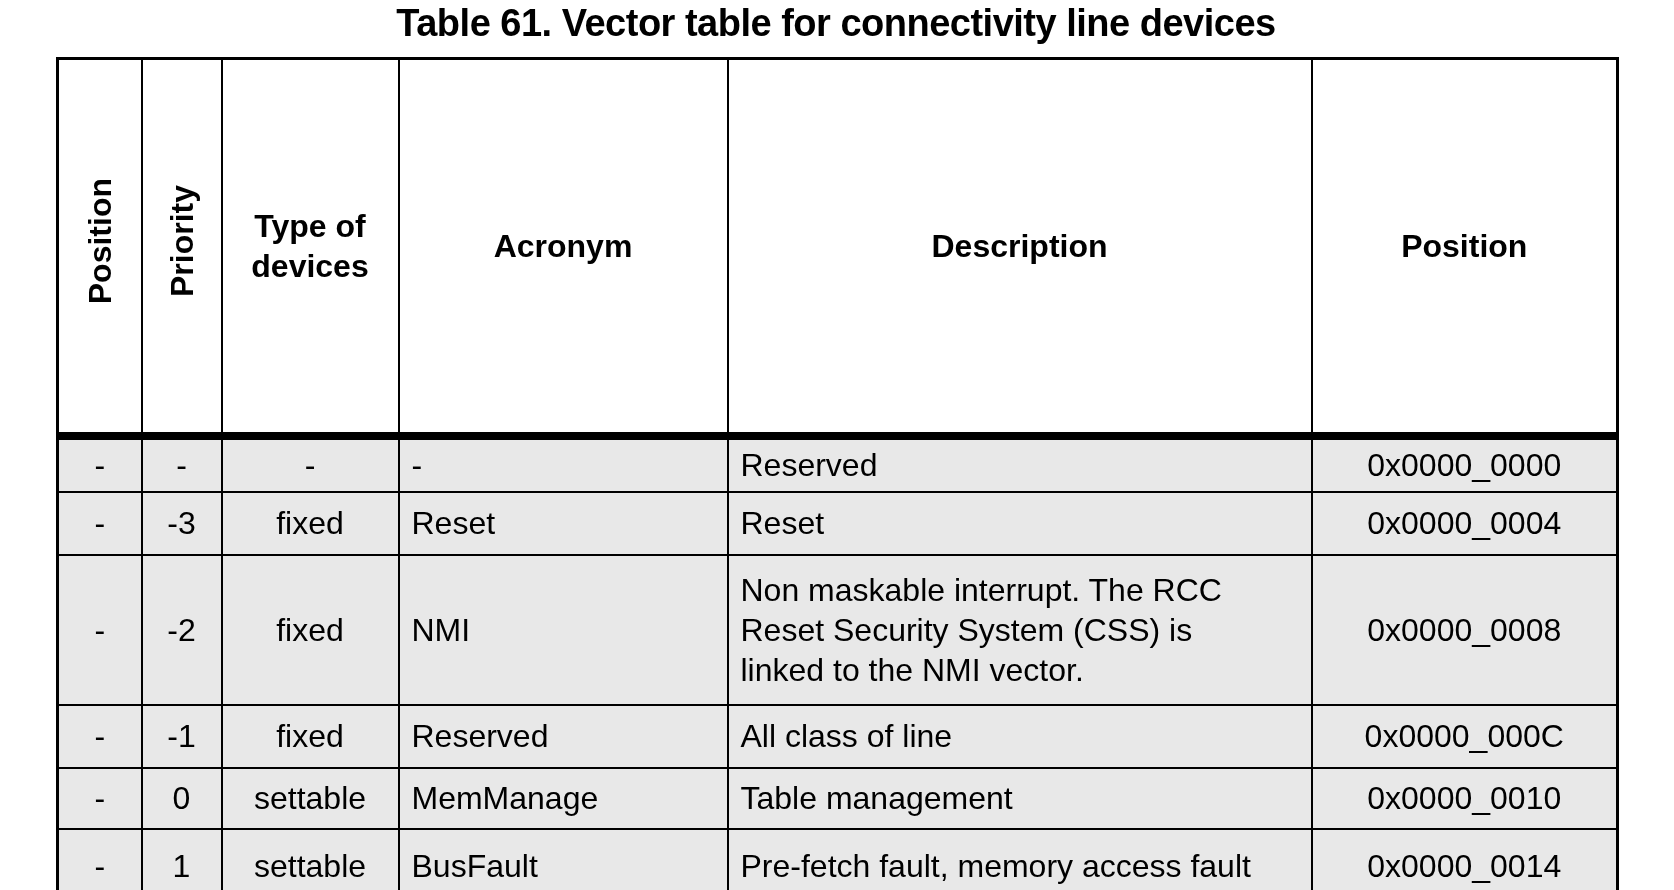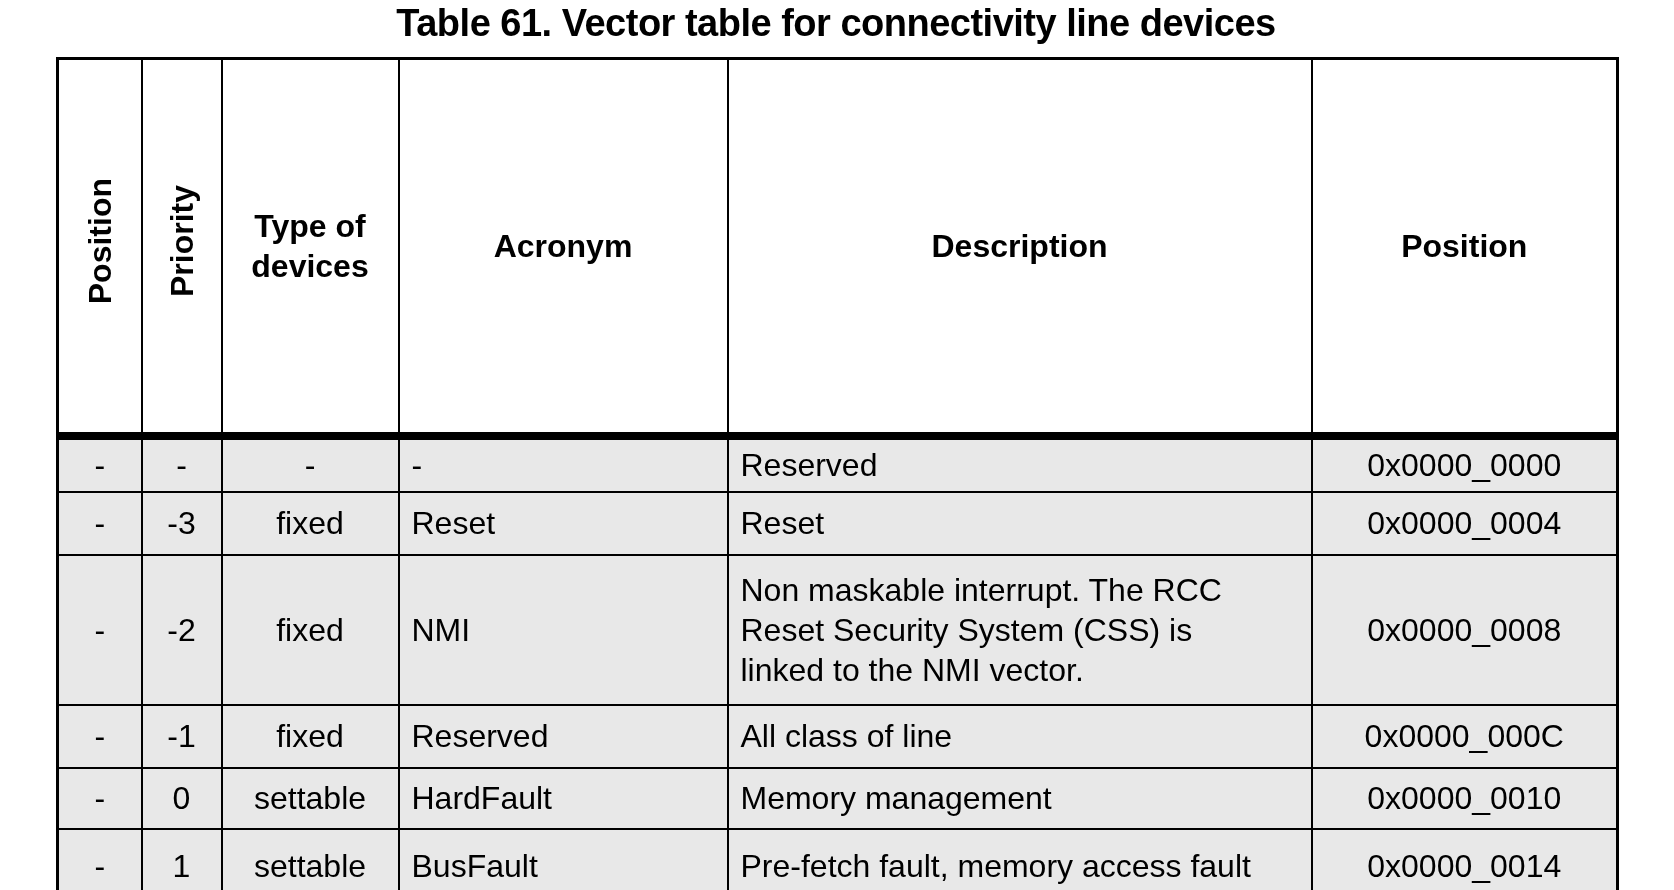--- a/index.html
+++ b/index.html
@@ -150,22 +150,22 @@
     <td class="c-type">fixed</td>
     <td class="c-acr">Reserved</td>
     <td class="c-desc">All class of line</td>
     <td class="c-addr">0x0000_000C</td>
   </tr>
 
   <tr>
     <td class="c-pos">-</td>
     <td class="c-pri">0</td>
     <td class="c-type">settable</td>
-    <td class="c-acr">HardFault</td>
-    <td class="c-desc">Memory management</td>
+    <td class="c-acr">MemManage</td>
+    <td class="c-desc">Table management</td>
     <td class="c-addr">0x0000_0010</td>
   </tr>
 
   <tr>
     <td class="c-pos">-</td>
     <td class="c-pri">1</td>
     <td class="c-type">settable</td>
     <td class="c-acr">BusFault</td>
     <td class="c-desc">Pre-fetch fault, memory access fault</td>
     <td class="c-addr">0x0000_0014</td>

